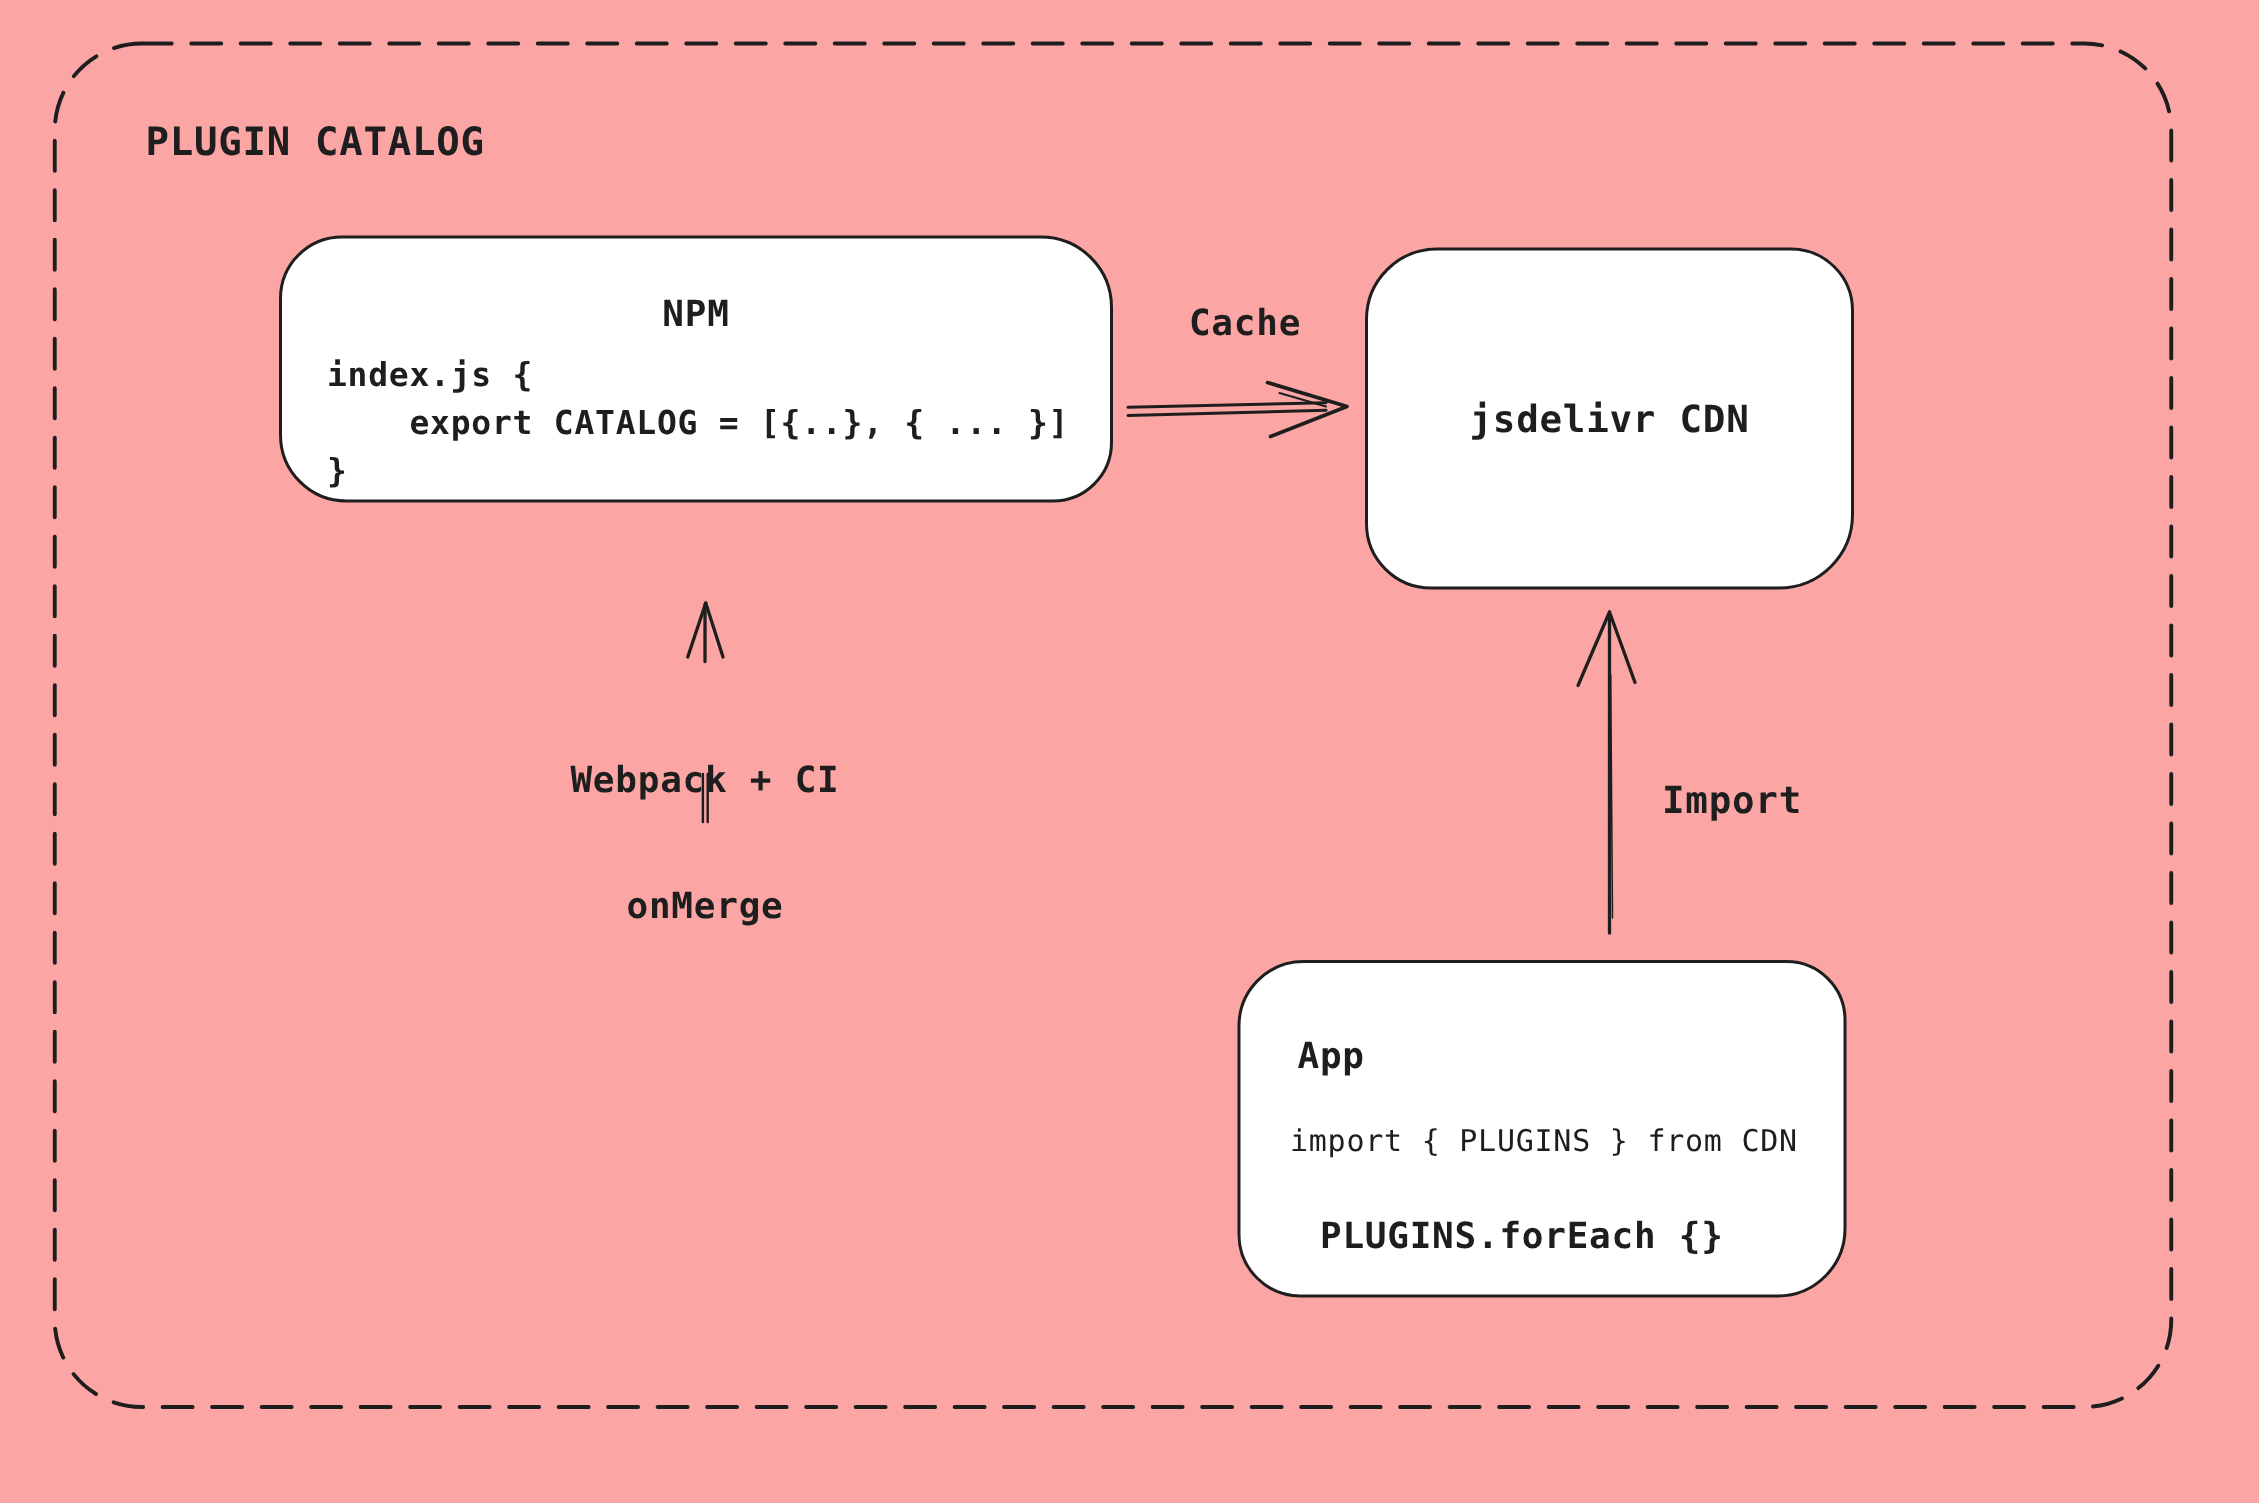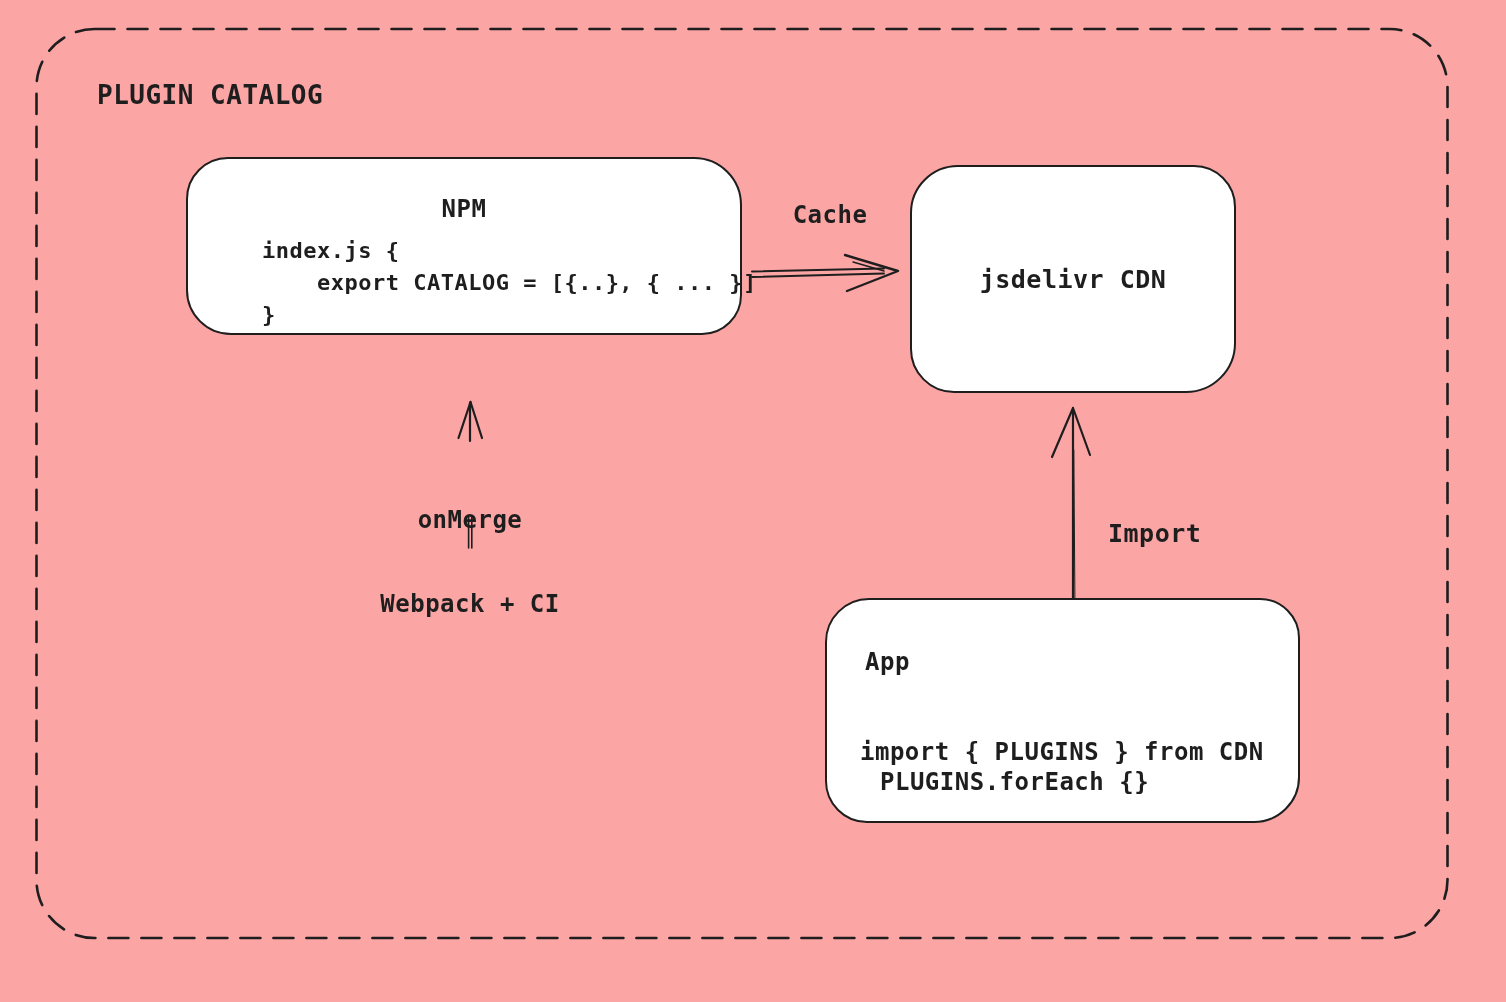--- a/index.html
+++ b/index.html
@@ -61,21 +61,21 @@
   }
   .npm-code {
     position: absolute;
     left: 30px;
     top: 76px;
     font-size: 22px;
     line-height: 32px;
     font-weight: 600;
     letter-spacing: 0.5px;
   }
-  .code-line { white-space: pre; margin-left: 44px; }
+  .code-line { white-space: pre; }
   .cdn-box {
     left: 910px;
     top: 165px;
     width: 326px;
     height: 228px;
     border-radius: 48px 42px 50px 44px;
     display: flex;
     align-items: center;
     justify-content: center;
   }
@@ -118,42 +118,41 @@
     left: 8px;
     top: 87px;
     font-size: 24px;
     line-height: 30px;
     font-weight: 600;
     letter-spacing: 0.5px;
   }
   .repo-files .ellipsis-line { margin-top: 5px; }
   .app-box {
     left: 825px;
-    top: 598px;
-    width: 475px;
+    top: 640px;
+    width: 406px;
     height: 225px;
     border-radius: 44px 40px 46px 42px;
   }
   .app-title {
     position: absolute;
     left: 38px;
     top: 48px;
     font-size: 24px;
     font-weight: 600;
     letter-spacing: 0.5px;
   }
   .app-code-1 {
     position: absolute;
     left: 33px;
     top: 106px;
-    font-size: 24px;
-    font-weight: 700;
+    font-size: 20px;
+    font-weight: 400;
     letter-spacing: 0.5px;
     white-space: pre;
-    margin-top: 32px;
   }
   .app-code-2 {
     position: absolute;
     left: 33px;
     top: 168px;
     font-size: 24px;
     font-weight: 600;
     letter-spacing: 0.5px;
     white-space: pre;
     margin-left: 20px;
@@ -209,22 +208,22 @@
     </div>
   </div>
 
   <div class="box cdn-box">
     <div class="cdn-label">jsdelivr CDN</div>
   </div>
 
   <div class="txt cache-label">Cache</div>
 
   <div class="txt build-label">
+    <div>Webpack + CI</div>
     <div>onMerge</div>
-    <div>Webpack + CI</div>
   </div>
 
 
   <div class="box app-box">
     <div class="app-title">App</div>
     <div class="app-code-1">import { PLUGINS } from CDN</div>
     <div class="app-code-2">PLUGINS.forEach {}</div>
   </div>
 
   <div class="txt import-label">Import</div>

